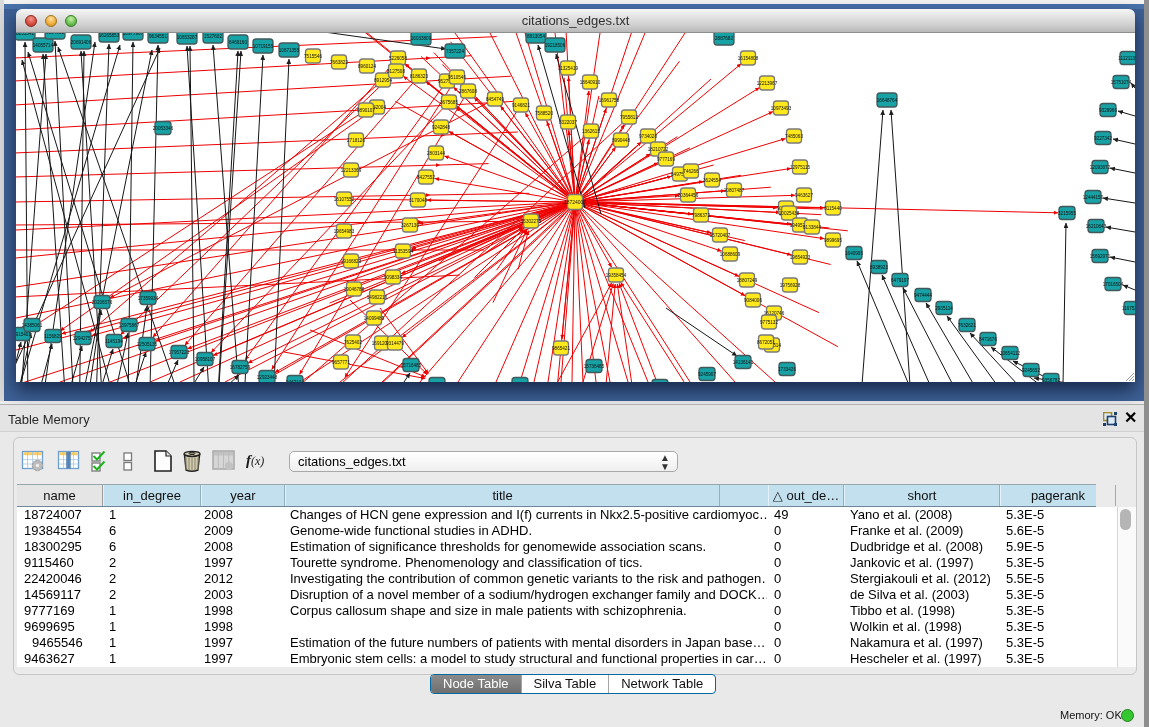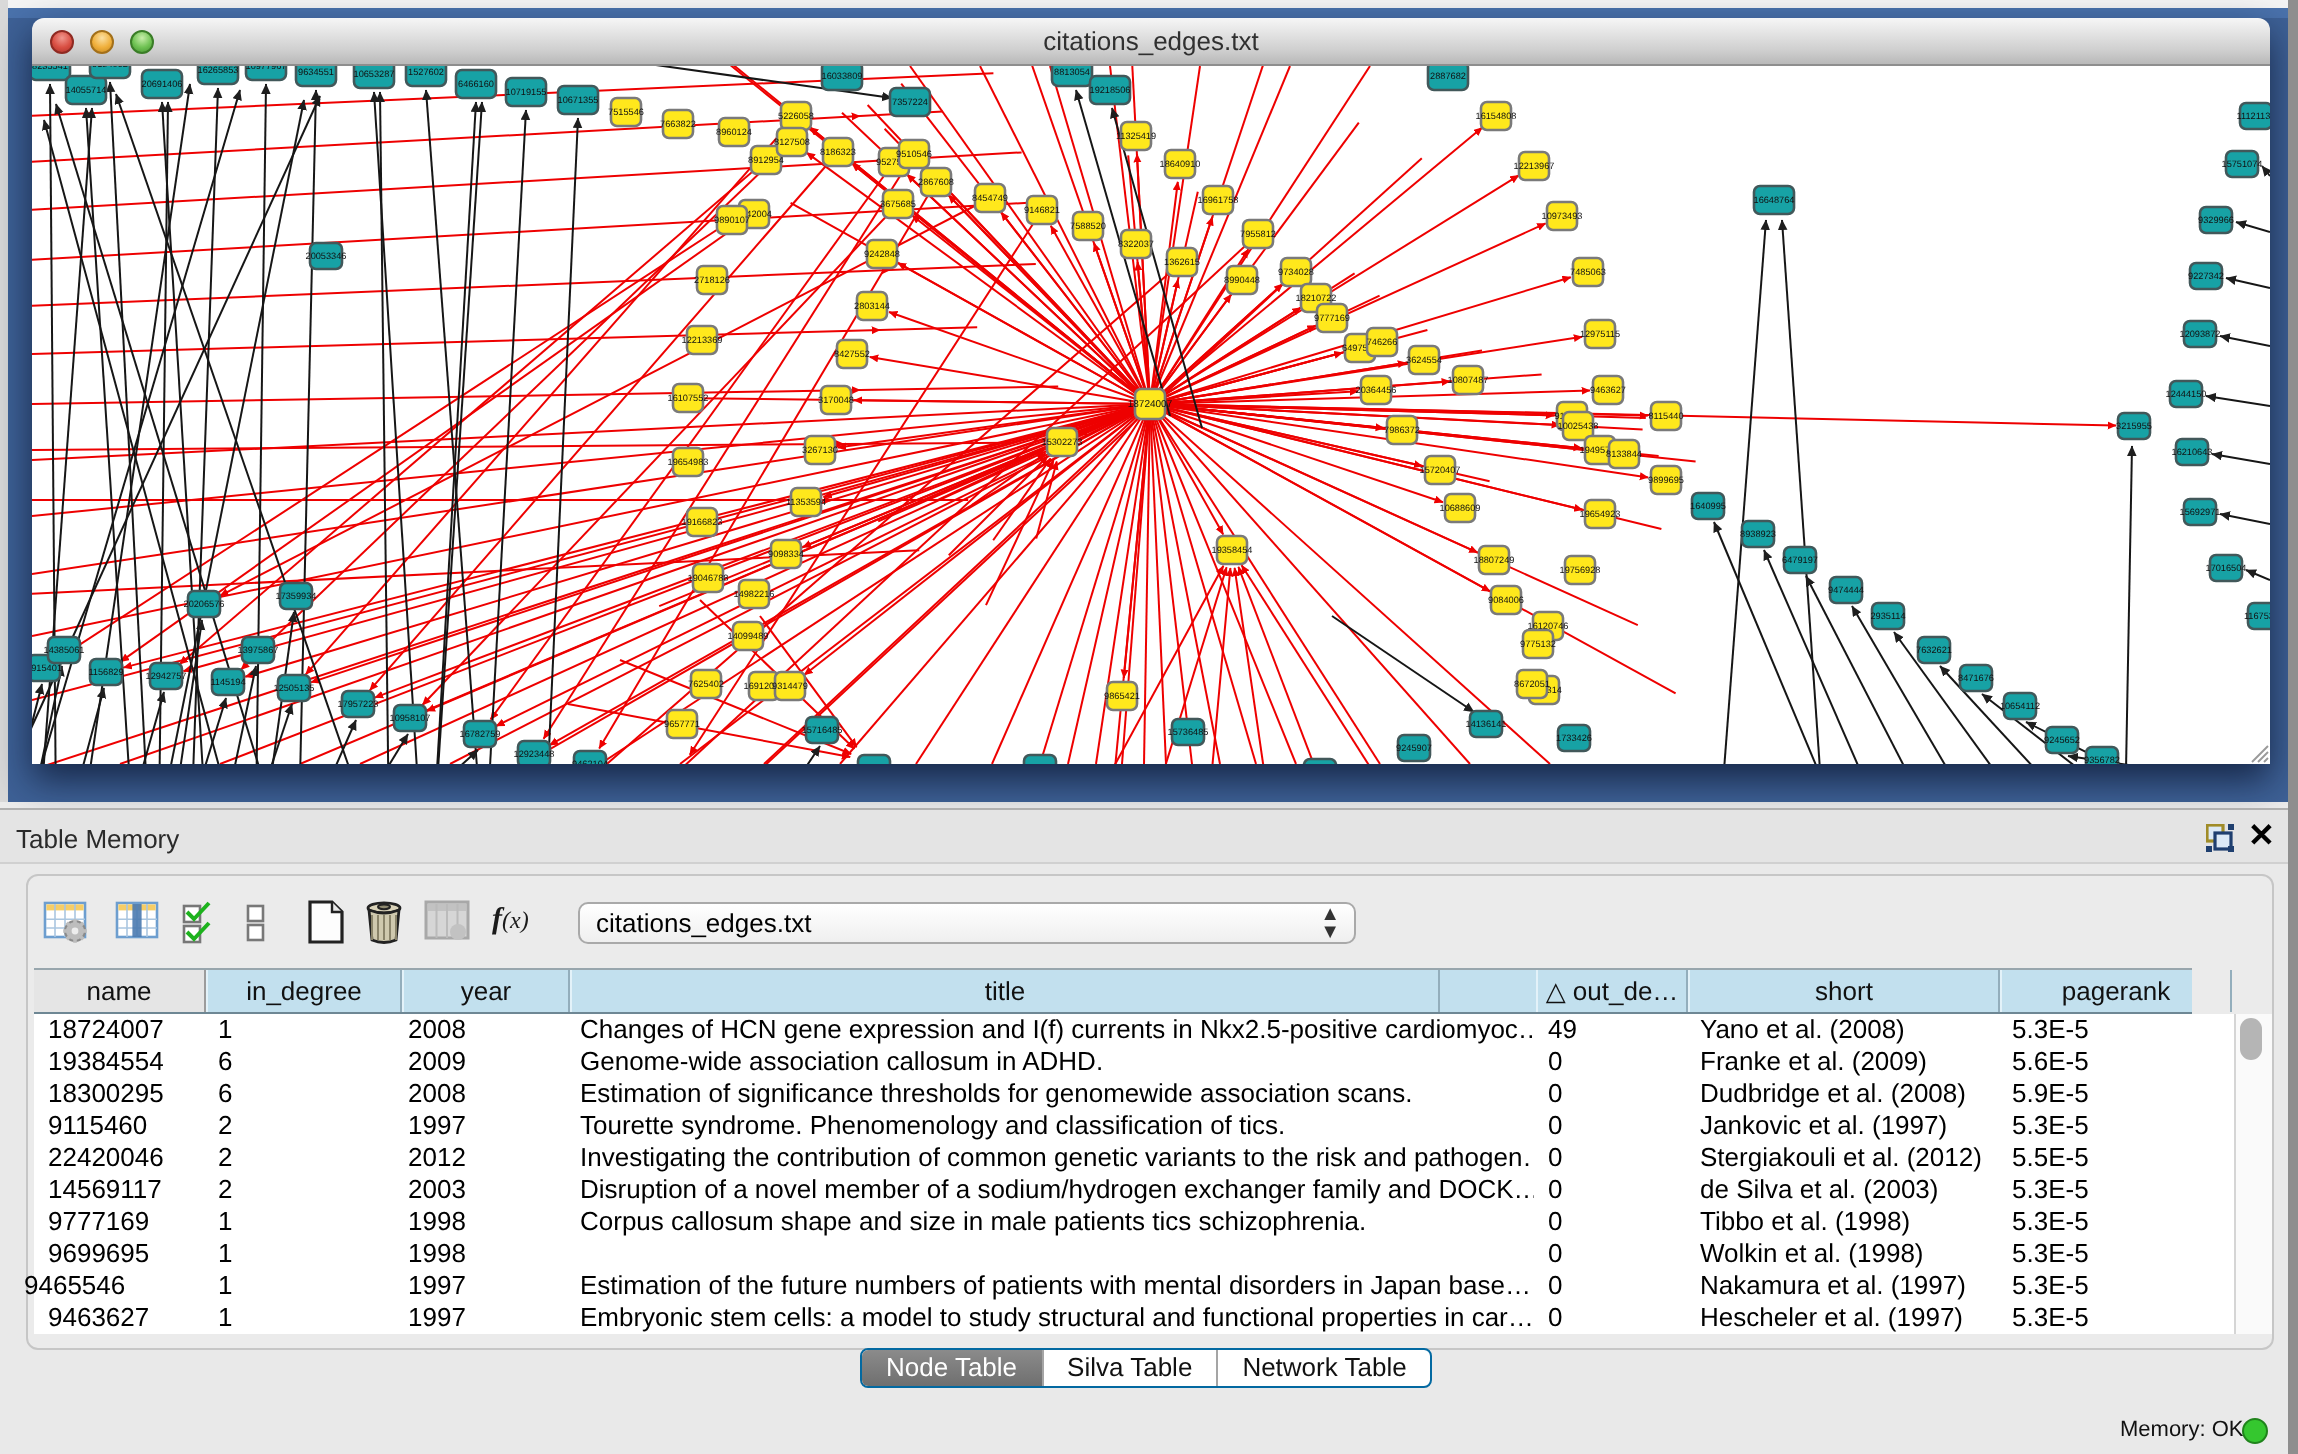--- a/index.html
+++ b/index.html
@@ -967,21 +967,21 @@
     <span style="left:204px">2008</span>
     <span style="left:290px">Changes of HCN gene expression and I(f) currents in Nkx2.5-positive cardiomyoc…</span>
     <span style="left:774px">49</span>
     <span style="left:850px">Yano et al. (2008)</span>
     <span style="left:1006px">5.3E-5</span>
   </div>
 <div class="trow" style="top:523px">
     <span style="left:24px">19384554</span>
     <span style="left:109px">6</span>
     <span style="left:204px">2009</span>
-    <span style="left:290px">Genome-wide association callosum in ADHD.</span>
+    <span style="left:290px">Genome-wide functional studies in ADHD.</span>
     <span style="left:774px">0</span>
     <span style="left:850px">Franke et al. (2009)</span>
     <span style="left:1006px">5.6E-5</span>
   </div>
 <div class="trow" style="top:539px">
     <span style="left:24px">18300295</span>
     <span style="left:109px">6</span>
     <span style="left:204px">2008</span>
     <span style="left:290px">Estimation of significance thresholds for genomewide association scans.</span>
     <span style="left:774px">0</span>
@@ -1012,35 +1012,35 @@
     <span style="left:204px">2003</span>
     <span style="left:290px">Disruption of a novel member of a sodium/hydrogen exchanger family and DOCK…</span>
     <span style="left:774px">0</span>
     <span style="left:850px">de Silva et al. (2003)</span>
     <span style="left:1006px">5.3E-5</span>
   </div>
 <div class="trow" style="top:603px">
     <span style="left:24px">9777169</span>
     <span style="left:109px">1</span>
     <span style="left:204px">1998</span>
-    <span style="left:290px">Corpus callosum shape and size in male patients tics schizophrenia.</span>
+    <span style="left:290px">Corpus callosum shape and size in male patients with schizophrenia.</span>
     <span style="left:774px">0</span>
     <span style="left:850px">Tibbo et al. (1998)</span>
     <span style="left:1006px">5.3E-5</span>
   </div>
 <div class="trow" style="top:619px">
     <span style="left:24px">9699695</span>
     <span style="left:109px">1</span>
     <span style="left:204px">1998</span>
     <span style="left:774px">0</span>
     <span style="left:850px">Wolkin et al. (1998)</span>
     <span style="left:1006px">5.3E-5</span>
   </div>
 <div class="trow" style="top:635px">
-    <span style="left:12px">9465546</span>
+    <span style="left:32px">9465546</span>
     <span style="left:109px">1</span>
     <span style="left:204px">1997</span>
     <span style="left:290px">Estimation of the future numbers of patients with mental disorders in Japan base…</span>
     <span style="left:774px">0</span>
     <span style="left:850px">Nakamura et al. (1997)</span>
     <span style="left:1006px">5.3E-5</span>
   </div>
 <div class="trow" style="top:651px">
     <span style="left:24px">9463627</span>
     <span style="left:109px">1</span>

